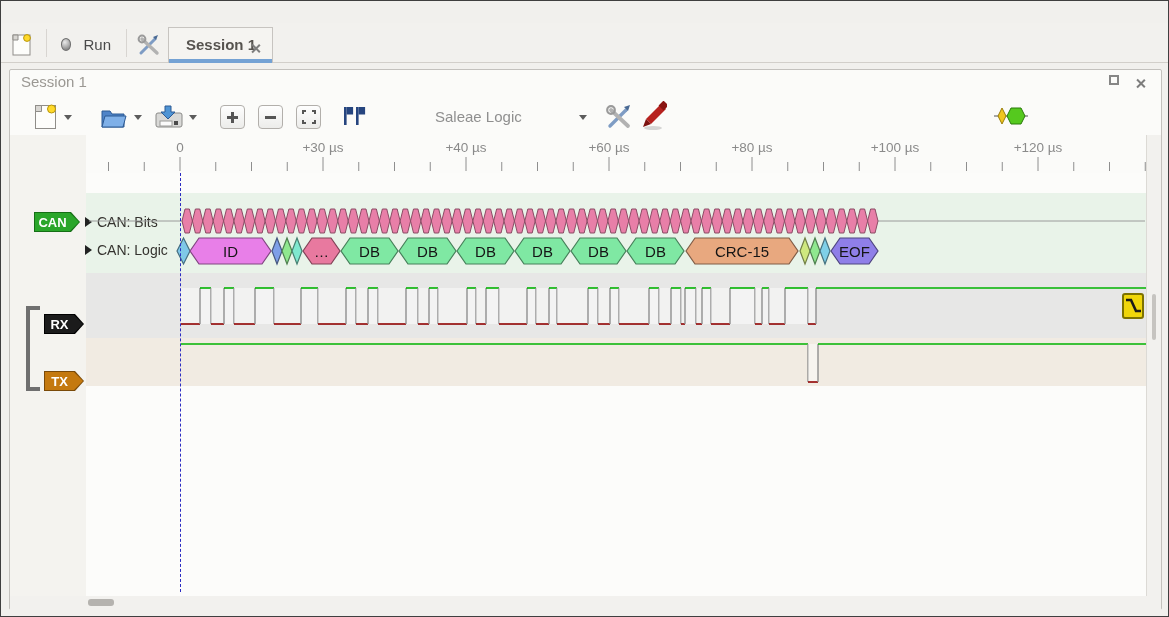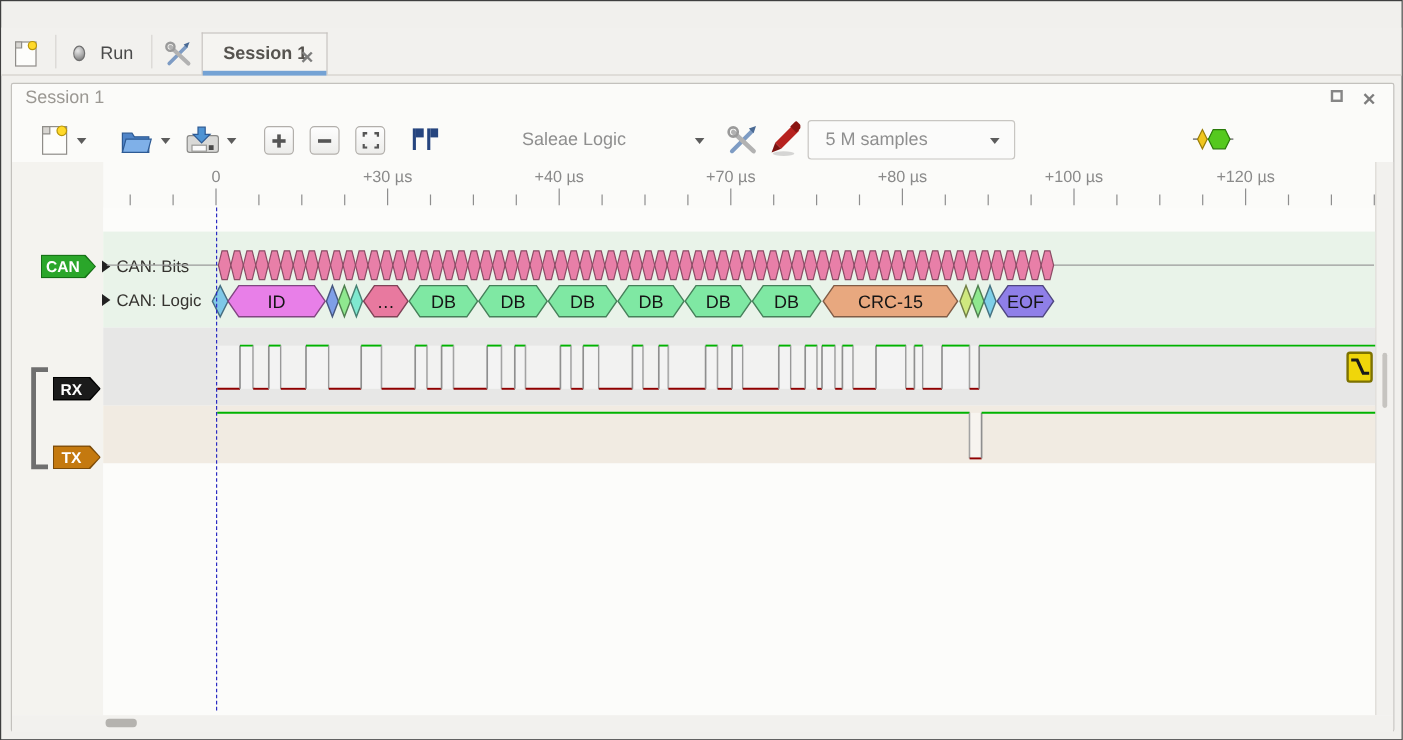--- a/index.html
+++ b/index.html
@@ -181,24 +181,20 @@
   </div>
   <div class="abs" style="left:640px;top:100px">
     <svg width="26" height="30">
       <ellipse cx="12" cy="27" rx="9" ry="2" fill="rgba(0,0,0,0.15)"></ellipse>
       <polygon points="20,3 25,8 10,23 5,18" fill="#b7221f"></polygon>
       <polygon points="5,18 10,23 2,26" fill="#7c1210"></polygon>
       <rect x="19" y="1" width="7" height="7" transform="rotate(45 22.5 4.5)" fill="#8a1512"></rect>
     </svg>
   </div>
 
-  <div class="combo" style="left:672px;top:99px;width:173px">
-    <div class="combo-text">5 M samples</div>
-    <div class="darr"></div>
-  </div>
   <div class="abs" style="left:993px;top:105px">
     <svg width="34" height="20">
       <line x1="0" y1="10" x2="34" y2="10" stroke="#8a8a8a" stroke-width="1.5"></line>
       <polygon points="8,2 12,10 8,18 4,10" fill="#f0c61e" stroke="#9a7d08"></polygon>
       <polygon points="17,2 27,2 31,10 27,18 17,18 13,10" fill="#55c91e" stroke="#2a7a0a"></polygon>
     </svg>
   </div>
 
   
   <div class="sidebar-bg"></div>
@@ -209,21 +205,21 @@
   <div class="tx-bg"></div>
   <div class="bottomstrip"></div>
   <div class="hscroll"></div>
   <div class="vscroll"></div>
 
   
   <div id="ruler-labels">
       <div class="ruler-label" style="left: 179px;">0</div>
       <div class="ruler-label" style="left: 322px;">+30 µs</div>
       <div class="ruler-label" style="left: 465px;">+40 µs</div>
-      <div class="ruler-label" style="left: 608px;">+70 µs</div>
+      <div class="ruler-label" style="left: 608px;">+60 µs</div>
       <div class="ruler-label" style="left: 751px;">+80 µs</div>
       <div class="ruler-label" style="left: 894px;">+100 µs</div>
       <div class="ruler-label" style="left: 1037px;">+120 µs</div>
     </div>
 
   
   <div class="rowlabel" style="left:84px;top:213px">
     <span class="tri"></span><span>CAN: Bits</span>
   </div>
   <div class="rowlabel" style="left:84px;top:241px">

